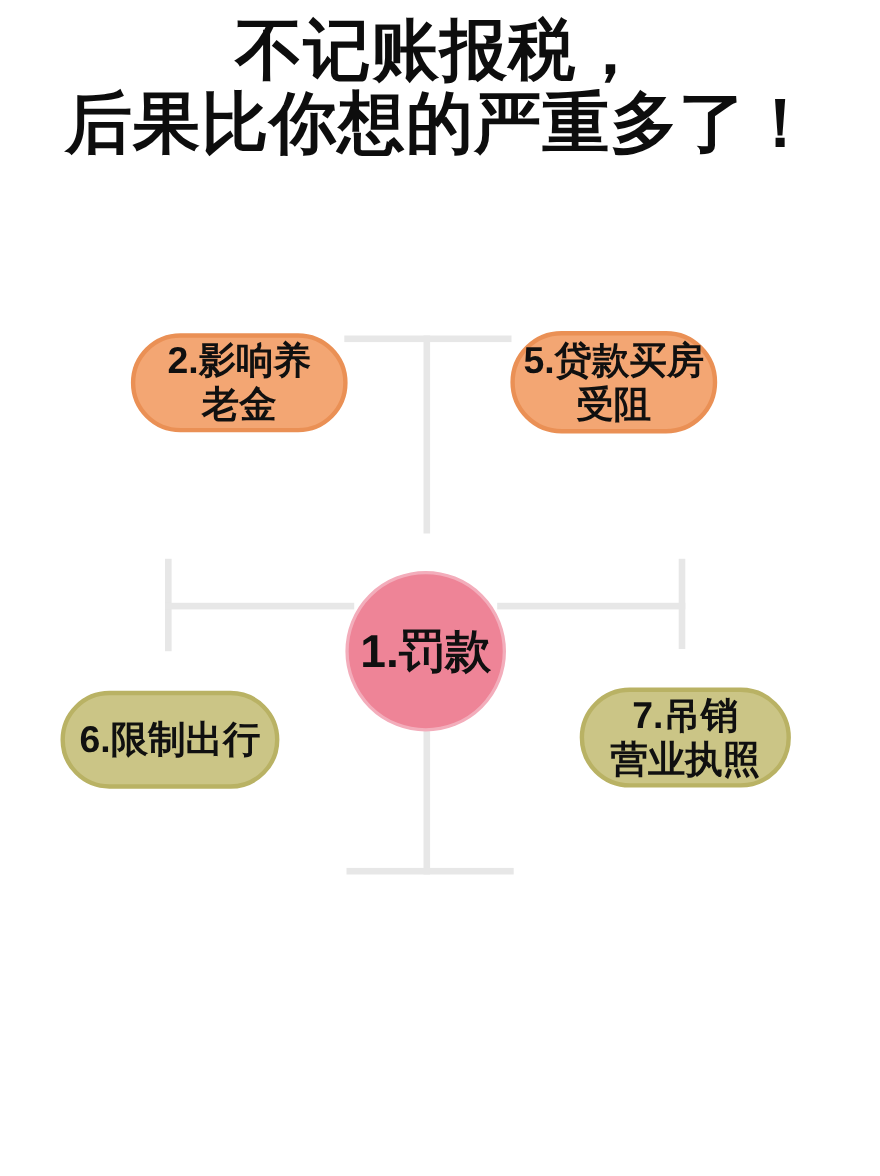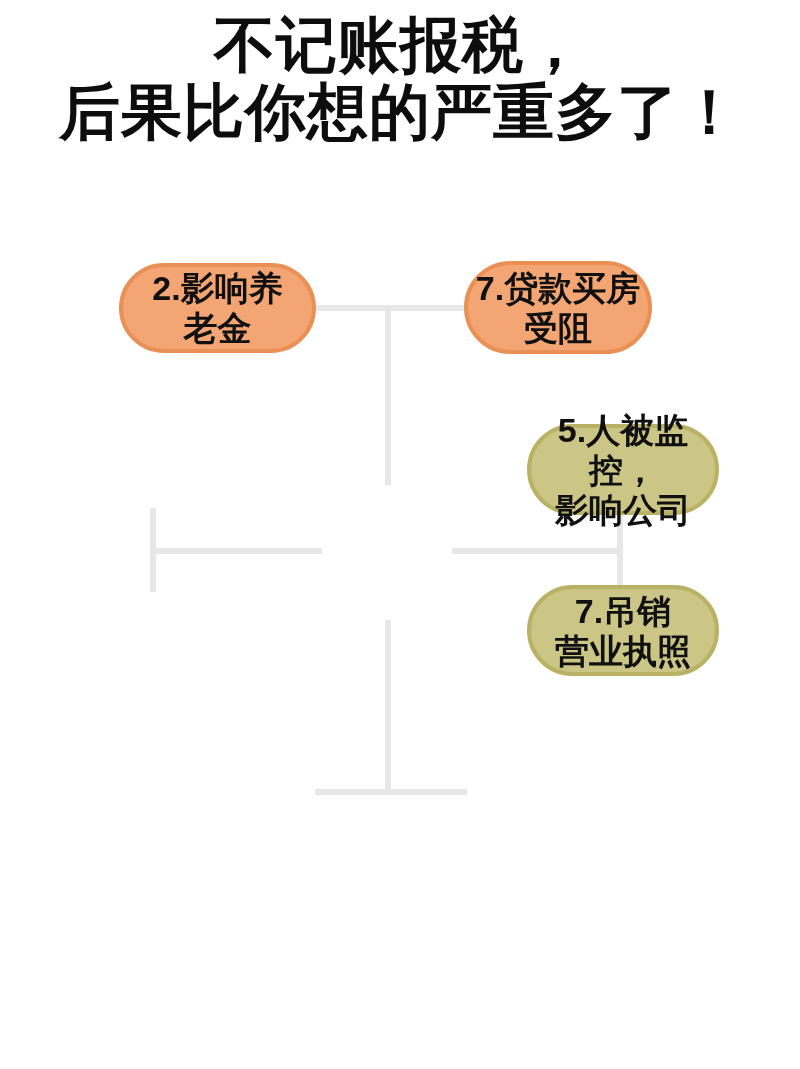--- a/index.html
+++ b/index.html
@@ -22,21 +22,21 @@
   .l-left-h  {left:150px;top:548px;width:172px;height:6px;}
   .l-right-h {left:452px;top:548px;width:171px;height:6px;}
   .l-right-v {left:617px;top:508px;width:6px;height:82px;}
   .l-bot-v   {left:385px;top:620px;width:6px;height:175px;}
   .l-bot-h   {left:315px;top:789px;width:152px;height:6px;}
   
   .node{
     position:absolute;z-index:2;box-sizing:border-box;
     display:flex;align-items:center;justify-content:center;
     text-align:center;font-weight:900;color:#101010;
-    border-style:solid;border-width:4px;
+    border-style:solid;border-width:4px;margin-top:40px;
   }
   .pill{border-radius:48px;font-size:34px;line-height:40px;white-space:pre-line;}
   .n2{left:119px;top:263px;width:197px;height:90px;}
   .n3{left:464px;top:261px;width:188px;height:93px;}
   .n4{left:55px; top:424px;width:196px;height:90px;}
   .n5{left:527px;top:424px;width:192px;height:91px;}
   .n6{left:55px; top:588px;width:199px;height:89px;}
   .n7{left:527px;top:585px;width:192px;height:91px;}
   .n8{left:112px;top:744px;width:205px;height:98px;}
   .n9{left:466px;top:744px;width:195px;height:98px;}
@@ -55,30 +55,30 @@
 
   <div class="line l-top-h" style="background: rgb(231, 231, 231);"></div>
   <div class="line l-top-v" style="background: rgb(231, 231, 231);"></div>
   <div class="line l-left-v" style="background: rgb(231, 231, 231);"></div>
   <div class="line l-left-h" style="background: rgb(231, 231, 231);"></div>
   <div class="line l-right-h" style="background: rgb(231, 231, 231);"></div>
   <div class="line l-right-v" style="background: rgb(231, 231, 231);"></div>
   <div class="line l-bot-v" style="background: rgb(231, 231, 231);"></div>
   <div class="line l-bot-h" style="background: rgb(231, 231, 231);"></div>
 
+  <div class="node center-circle" style="background: rgb(238, 132, 151); border-color: rgb(243, 173, 187);">1.罚款</div>
 
   <div class="node pill n2" style="background: rgb(243, 166, 115); border-color: rgb(234, 144, 85);">2.影响养
 老金</div>
 
-  <div class="node pill n3" style="background: rgb(243, 166, 115); border-color: rgb(234, 144, 85);">7.贷款买房
+  <div class="node pill n3" style="background: rgb(243, 166, 115); border-color: rgb(234, 144, 85);">5.贷款买房
 受阻</div>
 
 
-  <div class="node pill n5" style="background: rgb(203, 197, 134); border-color: rgb(185, 178, 100);">5.人被监控，
-影响公司</div>
 
+  <div class="node pill n6" style="background: rgb(203, 197, 134); border-color: rgb(185, 178, 100);">6.限制出行</div>
 
   <div class="node pill n7" style="background: rgb(203, 197, 134); border-color: rgb(185, 178, 100);">7.吊销
 营业执照</div>
 
 
 
 </div>
 
 </body></html>

